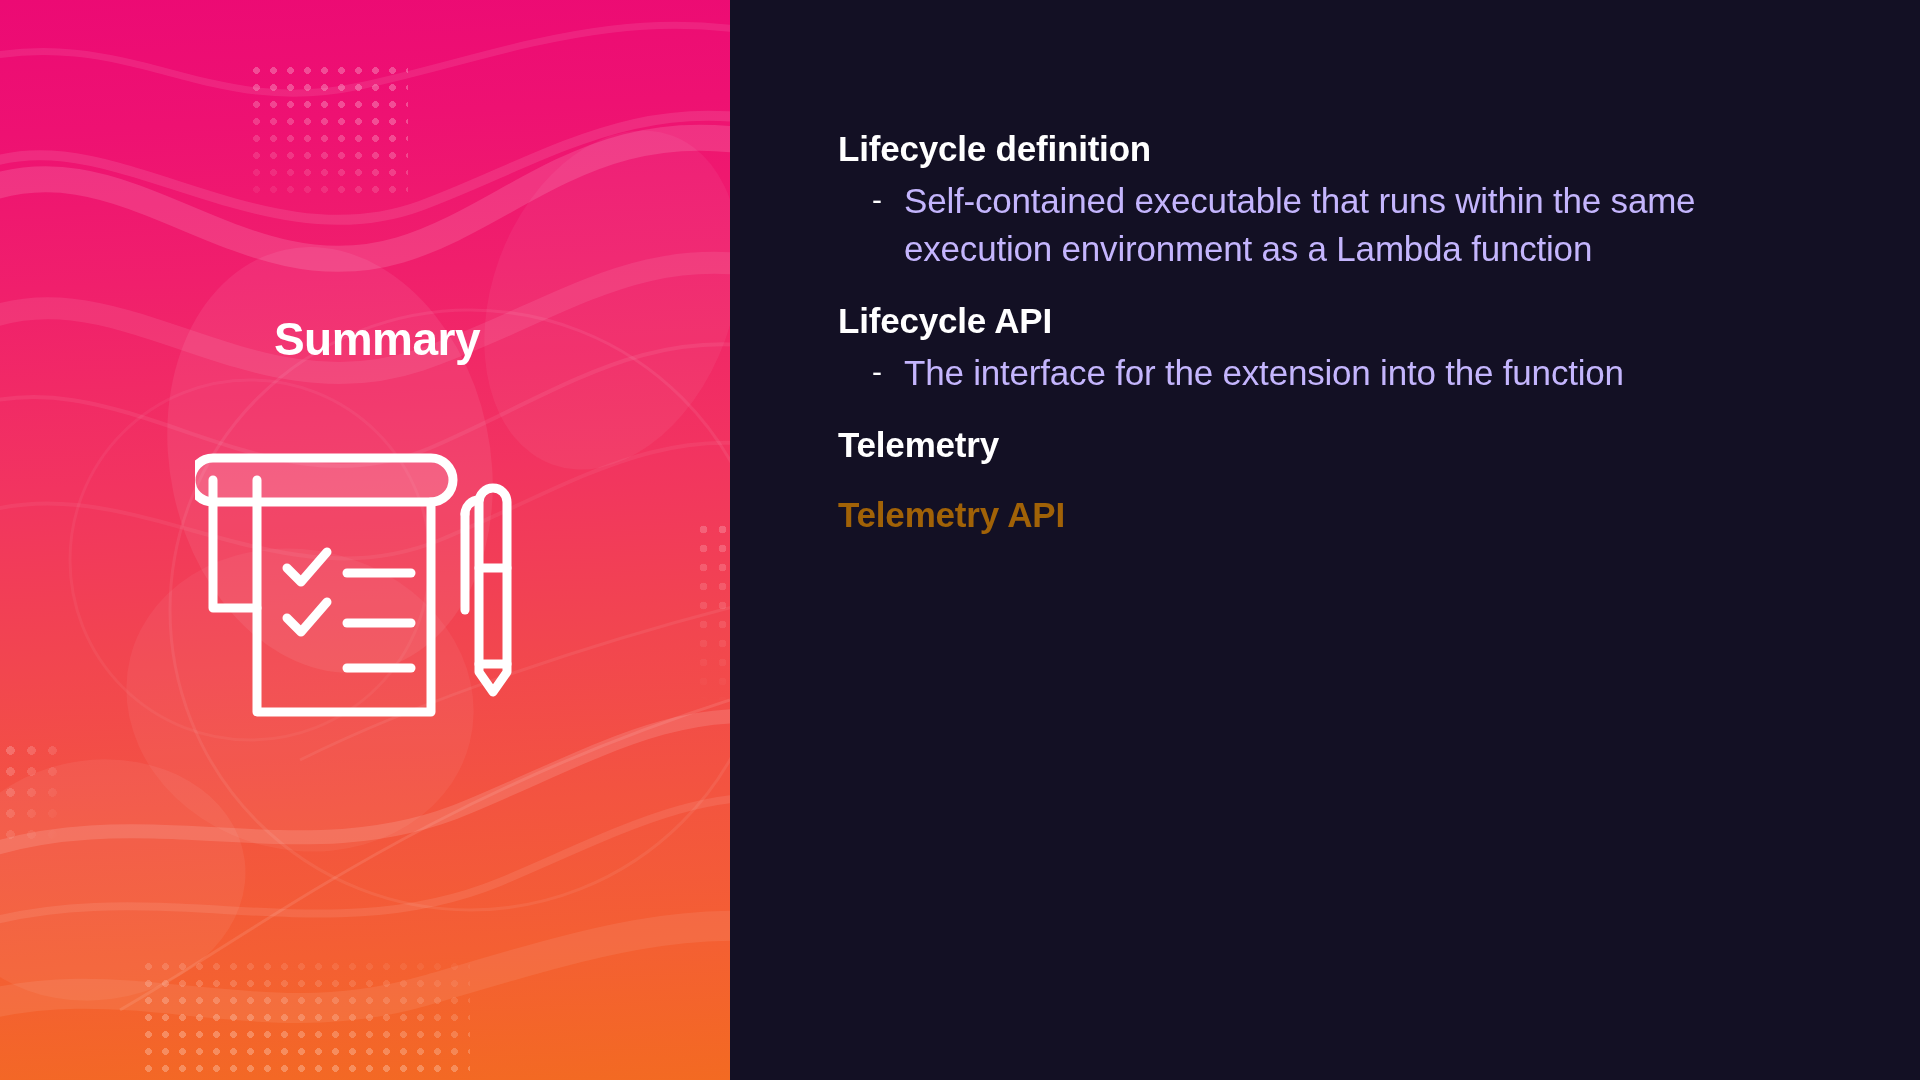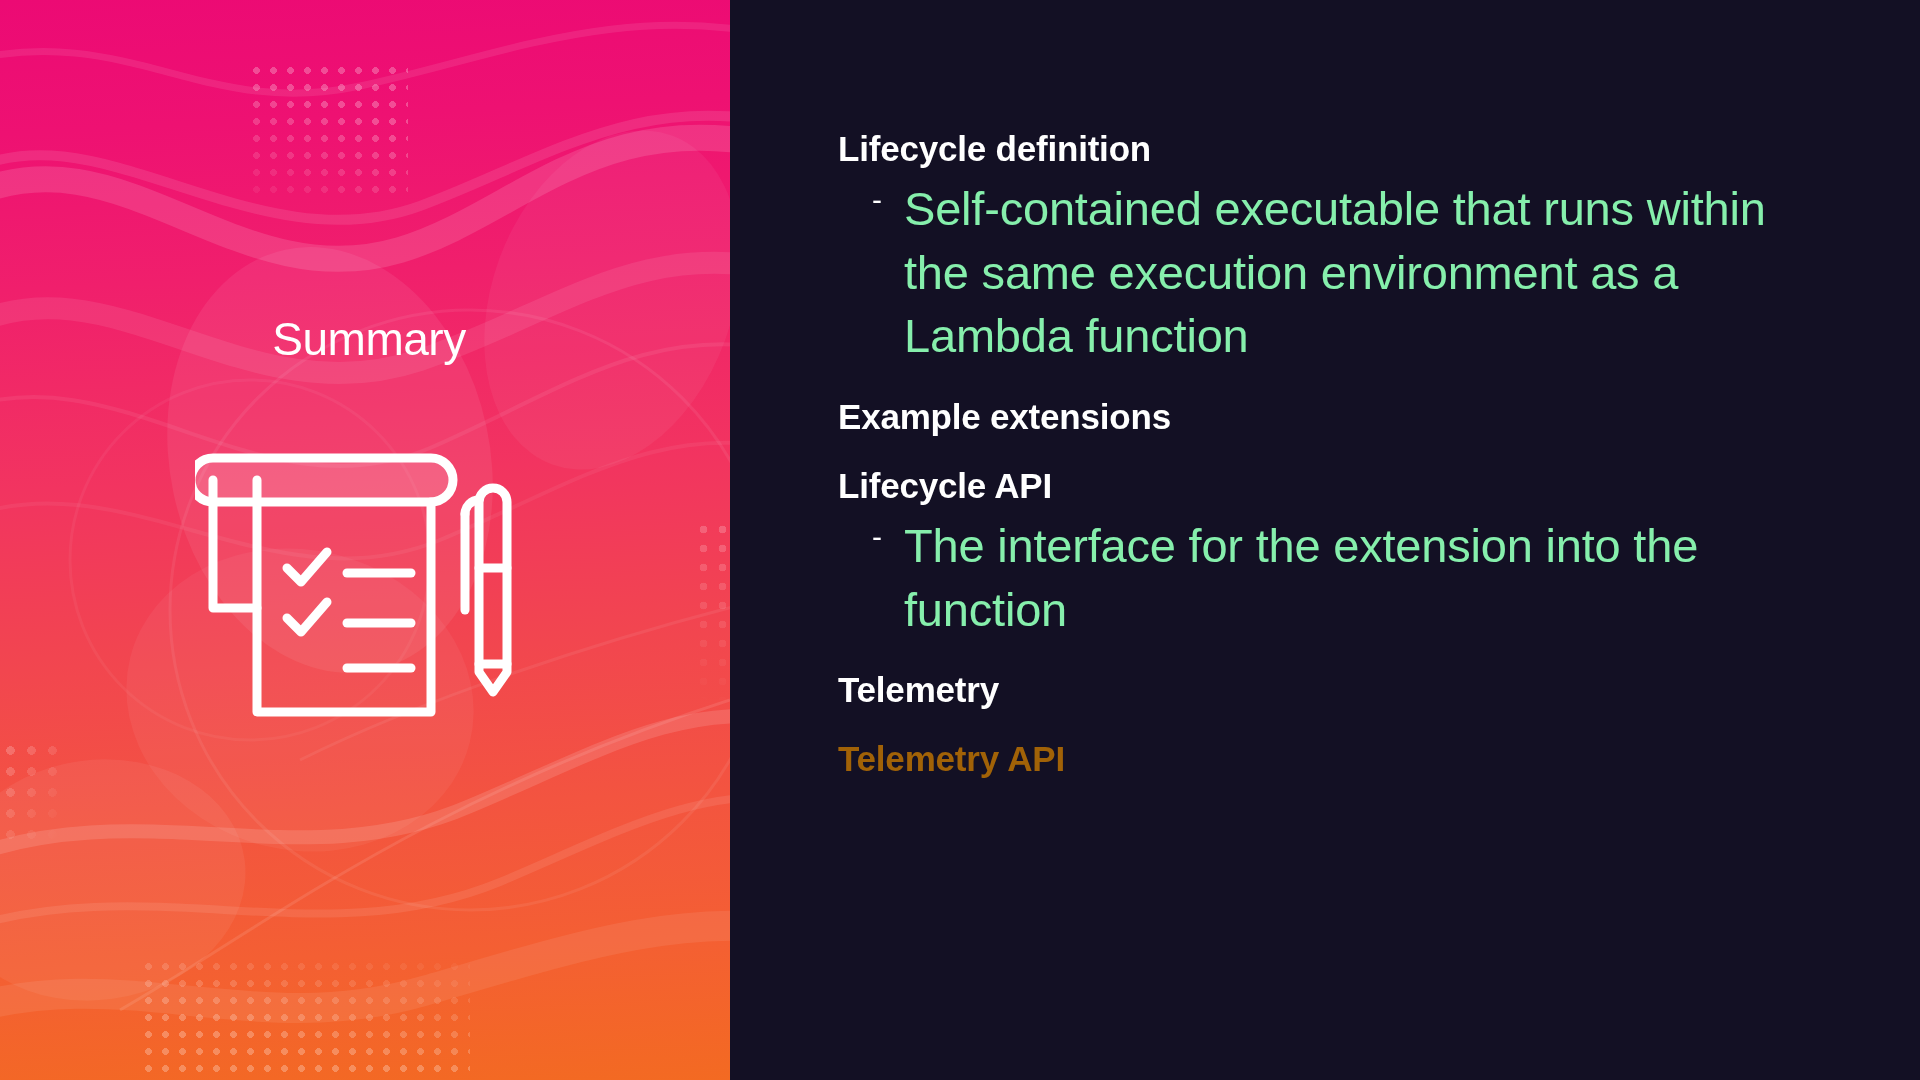--- a/index.html
+++ b/index.html
@@ -63,26 +63,26 @@
   #dotgrid-mid {
     left: 694px; top: 520px;
     width: 40px; height: 180px;
     background-size: 19px 19px;
     -webkit-mask-image: linear-gradient(200deg, rgba(0,0,0,0.85), rgba(0,0,0,0));
     mask-image: linear-gradient(200deg, rgba(0,0,0,0.85), rgba(0,0,0,0));
   }
 
   #summary-title {
     position: absolute;
-    left: 4px; top: 312px;
+    left: 12px; top: 312px;
     width: 730px;
     text-align: center;
     color: #ffffff;
     font-size: 46px;
-    font-weight: normal;
+    font-weight: bold;
     letter-spacing: -0.5px;
     z-index: 5;
   }
 
   #notepad-icon {
     position: absolute;
     left: 195px; top: 440px;
     width: 340px; height: 290px;
     z-index: 5;
   }
@@ -119,22 +119,22 @@
   }
   .dash {
     color: #ffffff;
     font-size: 30px;
     line-height: 1.55;
     width: 32px;
     flex: 0 0 32px;
     font-weight: 300;
   }
   .sub-text {
-    color: #86efac;
-    font-size: 47px;
+    color: #c4b5fd;
+    font-size: 35px;
     font-weight: 300;
     line-height: 1.35;
     letter-spacing: -0.2px;
     max-width: 870px;
   }
 </style>
 </head>
 <body>
 
 <div id="slide">
@@ -214,23 +214,20 @@
     <div id="bullet-list">
 
       <div class="group">
         <div class="heading">Lifecycle definition</div>
         <div class="sub">
           <span class="dash">-</span>
           <span class="sub-text">Self-contained executable that runs within the same execution environment as a Lambda function</span>
         </div>
       </div>
 
-      <div class="group">
-        <div class="heading">Example extensions</div>
-      </div>
 
       <div class="group">
         <div class="heading">Lifecycle API</div>
         <div class="sub">
           <span class="dash">-</span>
           <span class="sub-text">The interface for the extension into the function</span>
         </div>
       </div>
 
       <div class="group">

